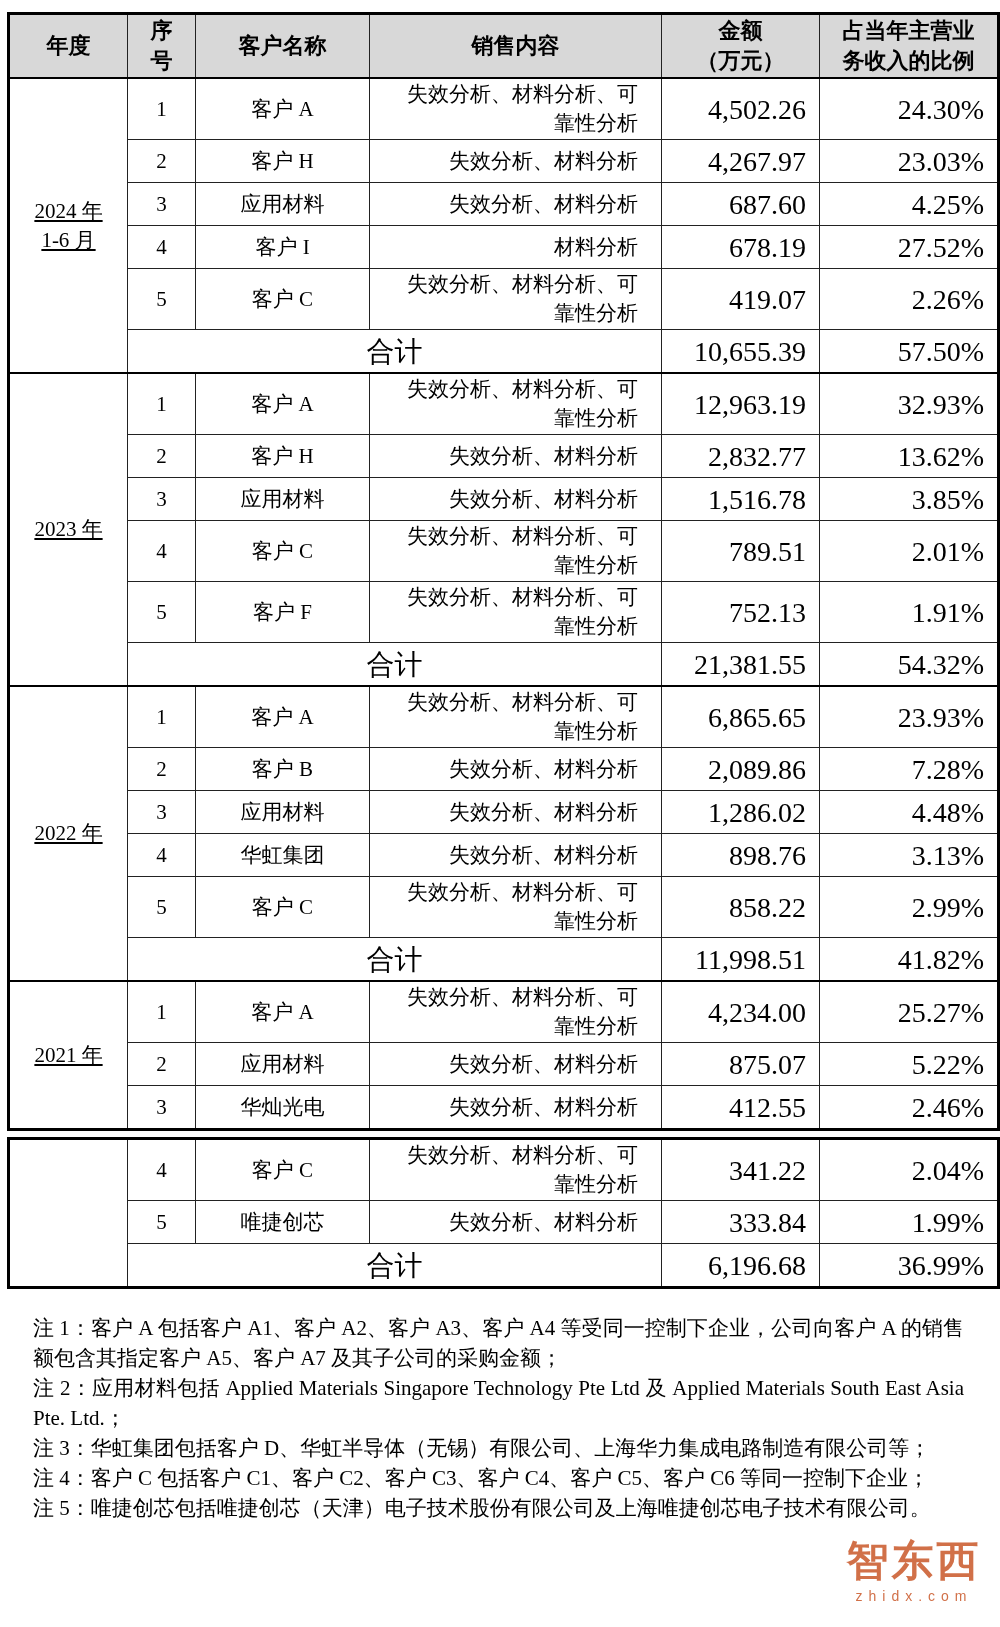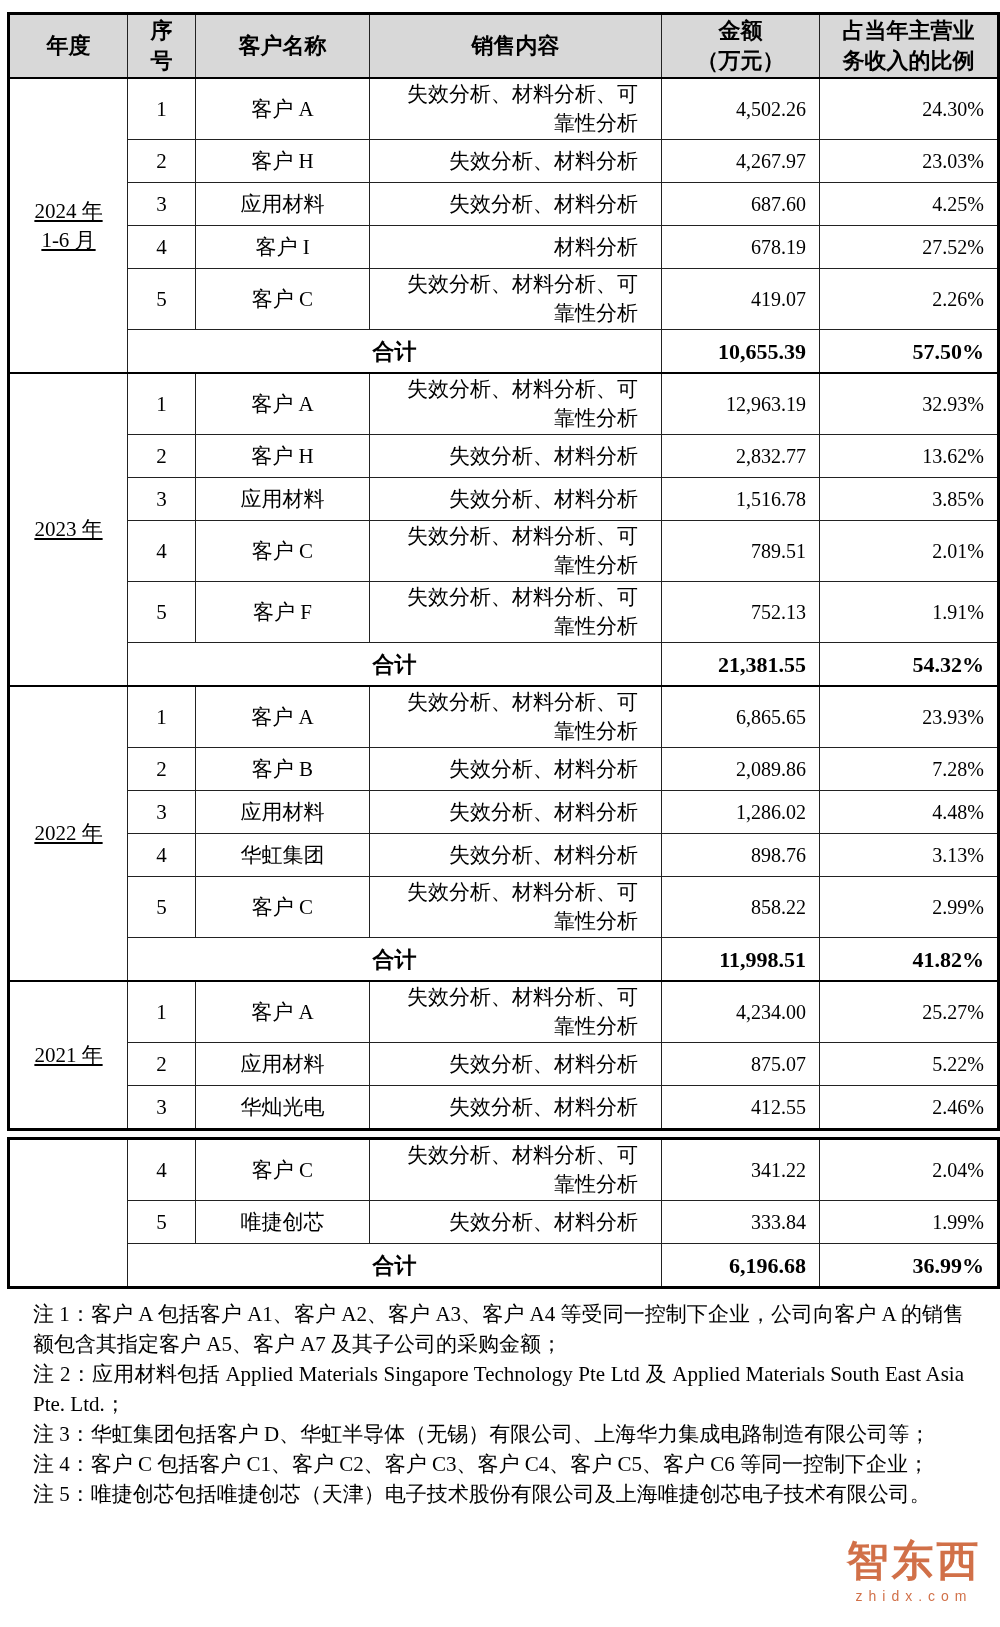--- a/index.html
+++ b/index.html
@@ -20,27 +20,27 @@
     font-size:21px;line-height:29px;padding:1px 6px;
     overflow:hidden;
   }
   thead th{
     background:#d8d8d8;font-weight:bold;font-size:22px;height:56px;
     white-space:pre-line;line-height:30px;border-bottom:2.5px solid #000;
   }
   tr.section-start td{border-top:2.5px solid #000;}
   td.year-cell{white-space:pre-line;text-decoration:underline;}
   td.cell-content{padding:1px 23px;text-align:right;}
-  td.num{text-align:right;padding-right:13px;font-size:20px;}
+  td.num{text-align:right;padding-right:13px;font-size:28px;}
   tr.row-single td{height:40px;}
   tr.row-double td{height:58px;}
-  tr.total-row td{height:40px;font-weight:bold;font-size:22px;}
+  tr.total-row td{height:40px;font-weight:normal;font-size:28px;}
   .notes{
     position:relative;z-index:1;
-    margin:10px 36px 0 33px;font-size:21px;line-height:30px;
+    margin:24px 36px 0 33px;font-size:21px;line-height:30px;
     text-align:justify;
   }
   .watermark{
     position:absolute;z-index:0;right:6px;top:1538px;width:160px;
     text-align:center;color:#c2410c;opacity:.75;pointer-events:none;
     font-family:"Liberation Sans","DejaVu Sans",sans-serif;
   }
   .wm-logo{font-size:42px;font-weight:bold;letter-spacing:3px;line-height:46px;}
   .wm-url{font-size:14px;letter-spacing:6px;margin-top:4px;}
 </style>

